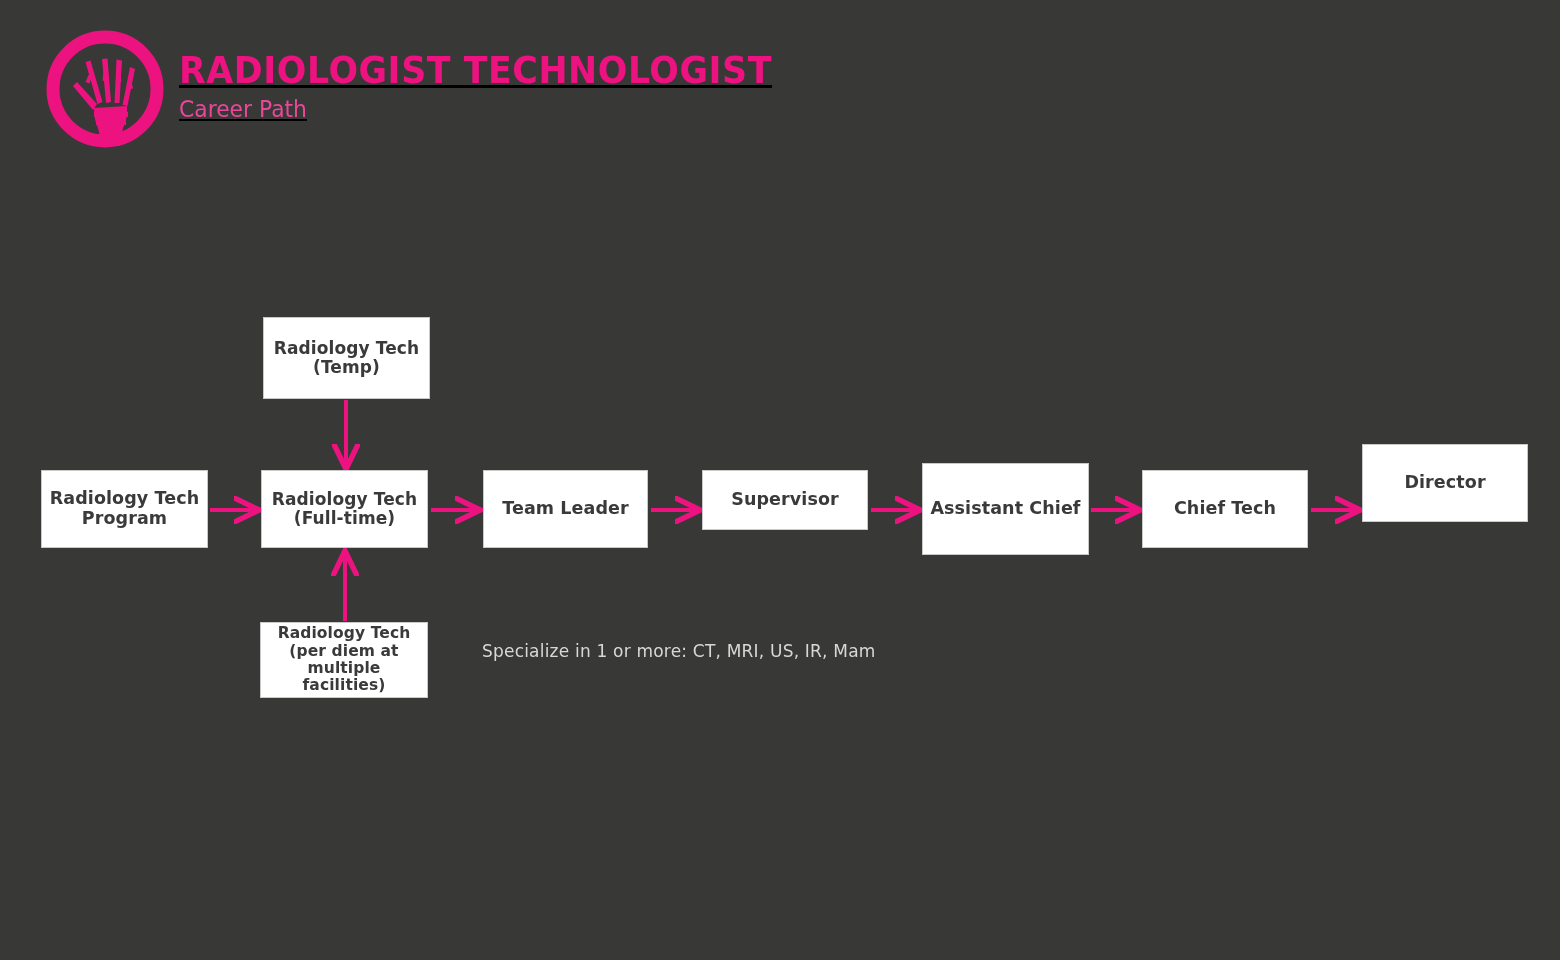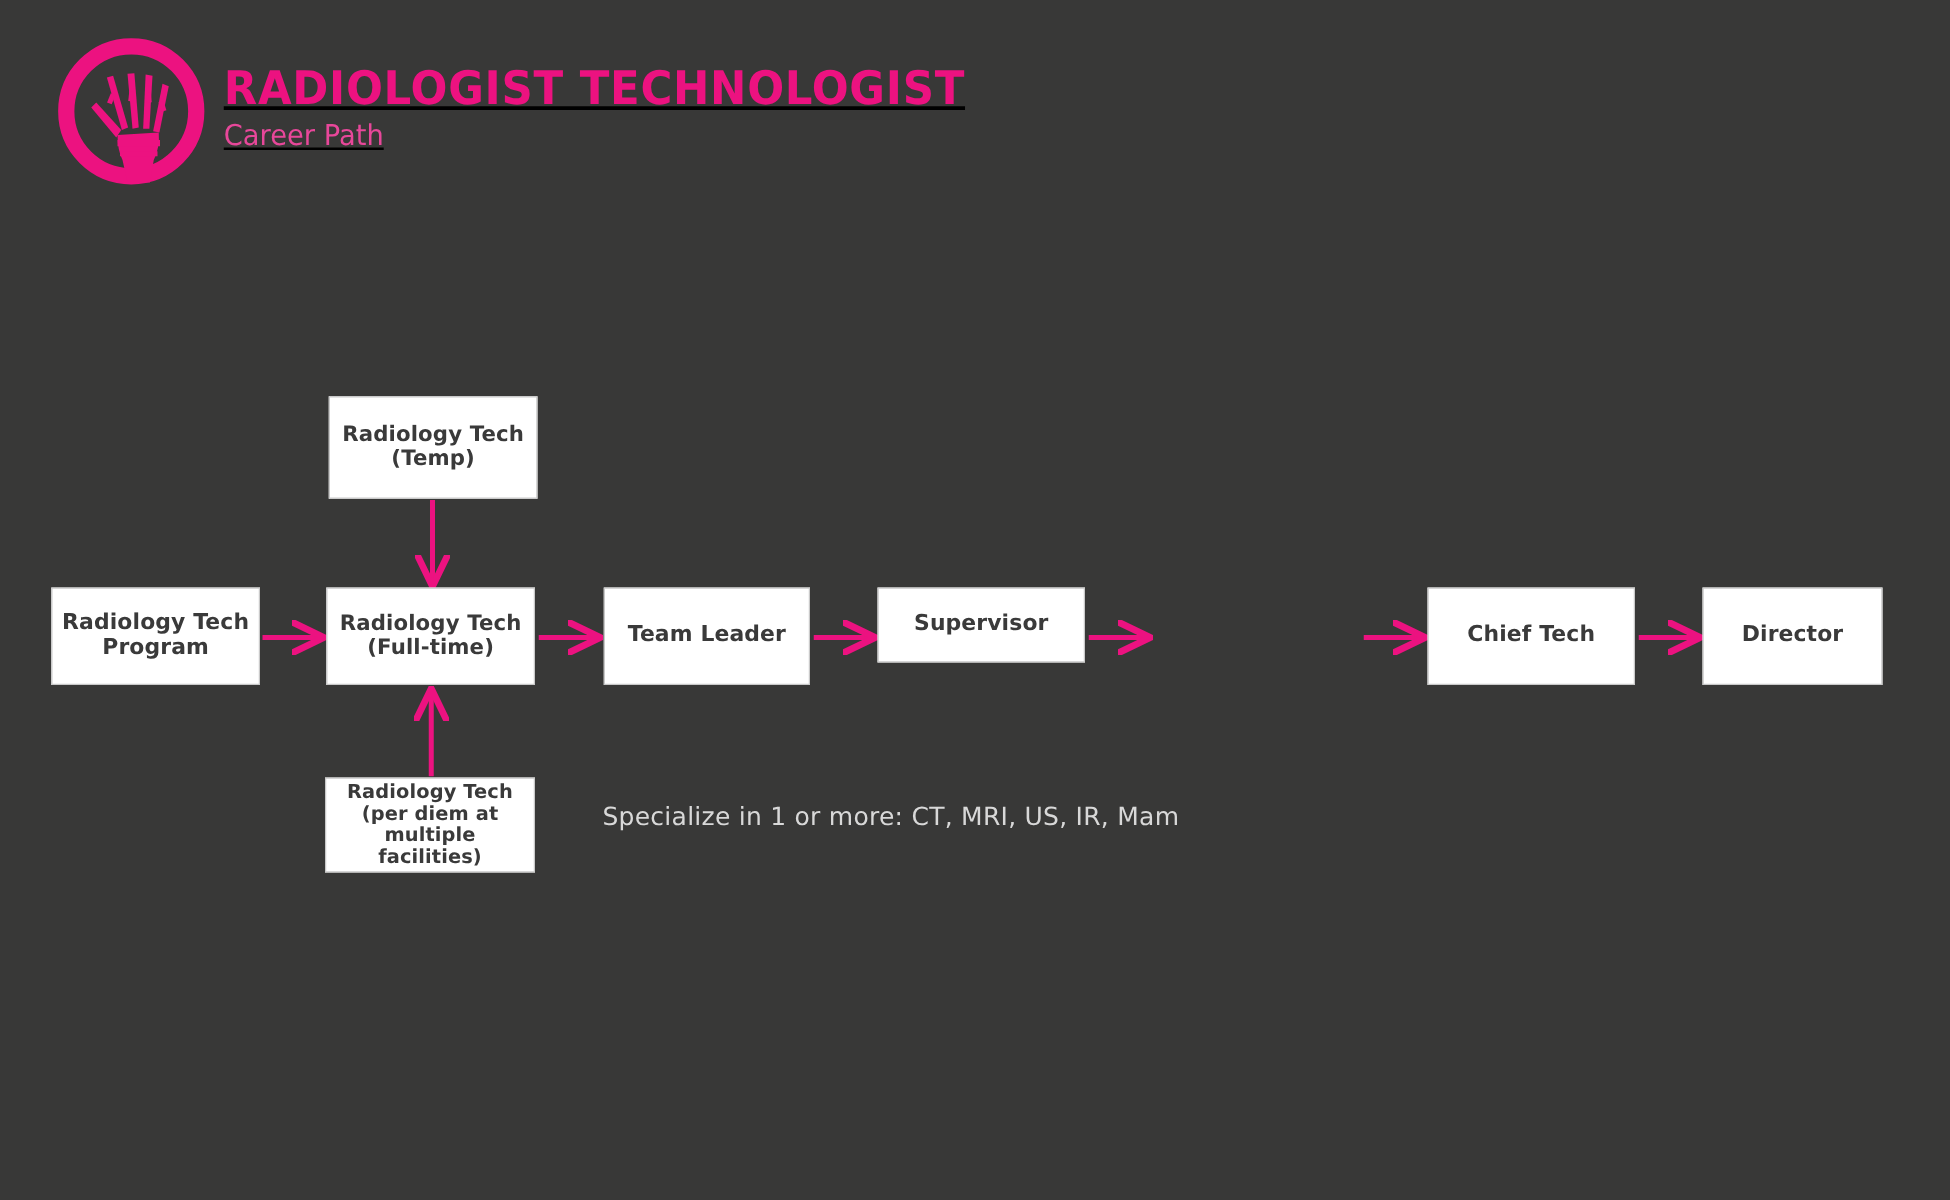--- a/index.html
+++ b/index.html
@@ -99,21 +99,21 @@
   .node.size-lg .node-label { font-size: 17.5px; }
   .node.size-md .node-label { font-size: 17px; }
   .node.size-sm .node-label { font-size: 15.5px; }
 
   
   #caption {
     position: absolute;
     left: 482px;
     top: 641px;
     font-family: "DejaVu Sans", "Liberation Sans", sans-serif;
-    font-size: 20px;
+    font-size: 17px;
     color: #D8D8D8;
     letter-spacing: 0.2px;
     white-space: nowrap;
   }
 </style>
 </head>
 <body style="background: rgb(56, 56, 55);">
 
 <div id="header">
 
@@ -192,23 +192,26 @@
   </div>
 
   <div class="node size-lg" id="node-leader" style="left: 483px; top: 470px; width: 165px; height: 78px;">
     <span class="node-label">Team Leader</span>
   </div>
 
   <div class="node size-lg" id="node-super" style="left: 702px; top: 470px; width: 166px; height: 60px;">
     <span class="node-label">Supervisor</span>
   </div>
 
+  <div class="node size-lg" id="node-asstchief" style="left: 922px; top: 463px; width: 167px; height: 92px;">
+    <span class="node-label">Assistant Chief</span>
+  </div>
 
   <div class="node size-lg" id="node-chieftech" style="left: 1142px; top: 470px; width: 166px; height: 78px;">
     <span class="node-label">Chief Tech</span>
   </div>
 
-  <div class="node size-lg" id="node-director" style="left: 1362px; top: 470px; width: 144px; height: 78px;">
+  <div class="node size-lg" id="node-director" style="left: 1362px; top: 444px; width: 166px; height: 78px;">
     <span class="node-label">Director</span>
   </div>
 
   <div id="caption">Specialize in 1 or more: CT, MRI, US, IR, Mam</div>
 </div>
 
 </body></html>

